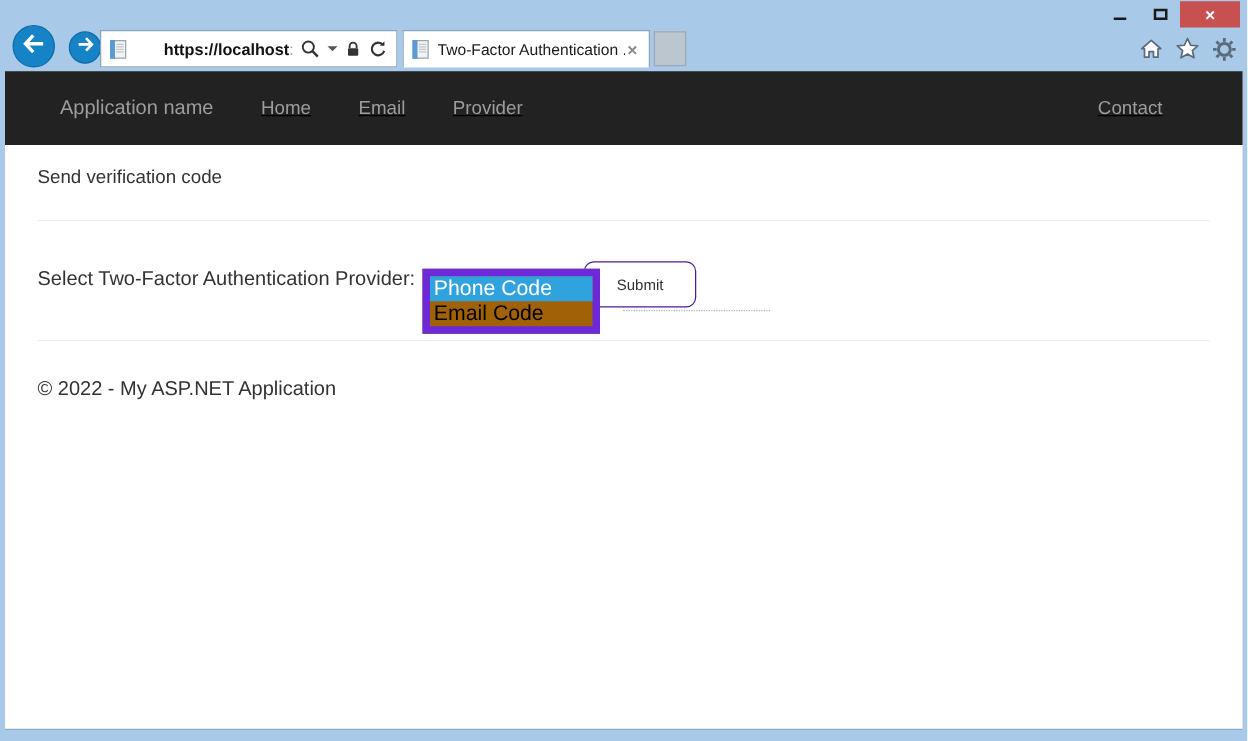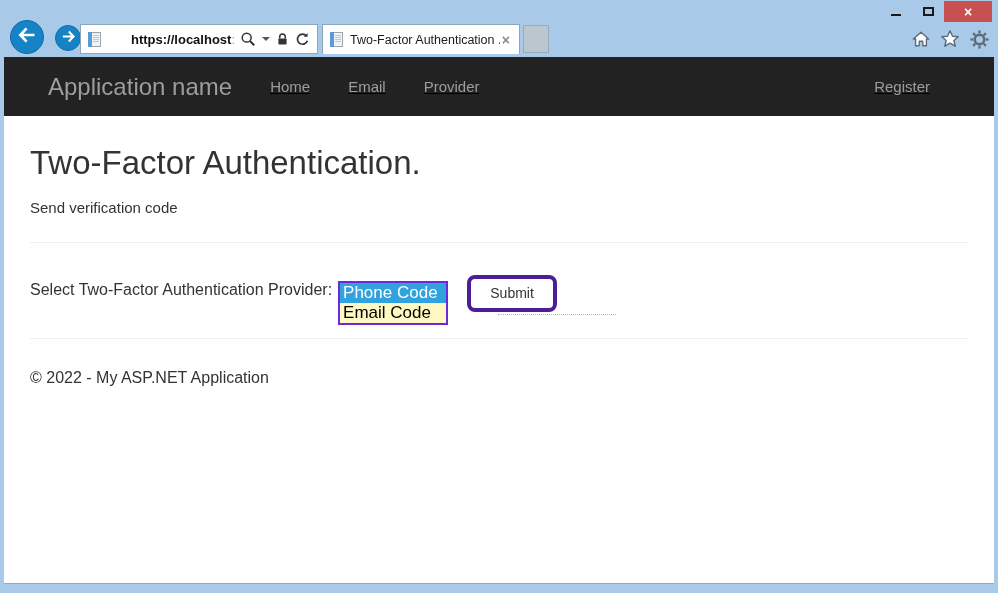--- a/index.html
+++ b/index.html
@@ -33,40 +33,40 @@
   .tab { position: absolute; left: 322px; top: 24px; width: 198px; height: 30px; background: #fff; border: 1px solid #8BA5BD; border-bottom: none; display: flex; align-items: center; padding: 0 7px; }
   .tab-title { flex: 1; font-size: 12.5px; color: #1a1a1a; margin-left: 7px; white-space: nowrap; overflow: hidden; }
   .tab-close { color: #8a8a8a; font-size: 14px; font-weight: bold; line-height: 1; padding: 0 2px; }
   .newtab { position: absolute; left: 523px; top: 25px; width: 26px; height: 28px; background: #BCC6CF; border: 1px solid #98A9B7; }
 
   .chrome-icons { position: absolute; right: 8px; top: 28px; display: flex; align-items: center; gap: 7px; }
   .chrome-icon { display: flex; align-items: center; justify-content: center; width: 22px; height: 22px; }
 
   
   .site-navbar { position: absolute; top: 57px; left: 4px; right: 4px; height: 59px; background: #222222; display: flex; align-items: stretch; }
-  .brand { color: #9d9d9d; font-size: 24px; line-height: 59px; margin-left: 44px; text-decoration: none; }
+  .brand { color: #9d9d9d; font-size: 16px; line-height: 59px; margin-left: 44px; text-decoration: none; }
   .nav-links { display: flex; list-style: none; margin-left: 19px; }
   .nav-links li { display: flex; text-decoration: underline; }
   .nav-link { color: #9d9d9d; font-size: 15px; line-height: 59px; padding: 0 19px; text-decoration: none; }
   .nav-right { position: absolute; right: 45px; top: 0; display: flex; list-style: none; }
 
   
   .content { position: absolute; top: 116px; left: 4px; right: 4px; bottom: 9px; background: #fff; padding: 0 26px; overflow: hidden; border-bottom: 1px solid #8FA9C6; }
   .page-title { margin-top: 28px; font-size: 33px; font-weight: 400; color: #333; line-height: 1.15; }
   .page-subtitle { margin-top: 17px; font-size: 15px; font-weight: 400; color: #333; }
   .rule { border: 0; border-top: 1px solid #eee; margin-top: 26px; }
   .rule-2 { border: 0; border-top: 1px solid #eee; margin-top: 26px; }
 
   .form-row { margin-top: 32px; height: 37px; position: relative; display: flex; align-items: flex-start; }
   .provider-label { font-size: 16px; color: #333; padding-top: 6px; white-space: nowrap; }
   .select-wrap { position: relative; margin-left: 6px; margin-top: 6px; width: 126px; flex: 0 0 auto; }
-  .select-list { position: absolute; left: 0; top: 0; width: 110px; background: #fef9c3; border: 2px solid #6d28d9; z-index: 10; }
+  .select-list { position: absolute; left: 0; top: 0; width: 142px; background: #a16207; border: 6px solid #6d28d9; z-index: 10; }
   .select-option { height: 20px; line-height: 20px; font-size: 17px; padding-left: 3px; color: #000; white-space: nowrap; overflow: hidden; }
   .select-option.selected { background: #30A2DE; color: #fff; }
-  .submit-btn { margin-left: 3px; width: 90px; height: 37px; background: #fff; border: 4px solid #4c1d95; border-radius: 8px; font-size: 14px; color: #333; font-family: "Liberation Sans", sans-serif; }
+  .submit-btn { margin-left: 3px; width: 90px; height: 37px; background: #fff; border: 1px solid #4c1d95; border-radius: 8px; font-size: 12px; color: #333; font-family: "Liberation Sans", sans-serif; }
   .focus-dots { position: absolute; left: 468px; top: 39px; width: 118px; border-bottom: 1px dotted #aab4bc; }
 
   .site-footer { margin-top: 30px; font-size: 16px; color: #333; }
 </style>
 </head>
 <body>
 
 <div class="window">
 
   <div class="win-controls">
@@ -161,27 +161,26 @@
         </li>
       <li>
           <a class="nav-link" href="#">Email</a>
         </li>
       <li>
           <a class="nav-link" href="#">Provider</a>
         </li>
     </ul>
     <ul class="nav-links nav-right">
       <li>
-          <a class="nav-link" href="#">Register</a>
+          <a class="nav-link" href="#">Contact</a>
         </li>
     </ul>
   </nav>
 
   <div class="content">
-    <h2 class="page-title">Two-Factor Authentication.</h2>
     <h4 class="page-subtitle">Send verification code</h4>
     <hr class="rule">
 
     <div class="form-row">
       <label class="provider-label">Select Two-Factor Authentication Provider:</label>
       <div class="select-wrap">
         <div class="select-list">
           <div class="select-option selected">Phone Code</div>
           <div class="select-option">Email Code</div>
         </div>

